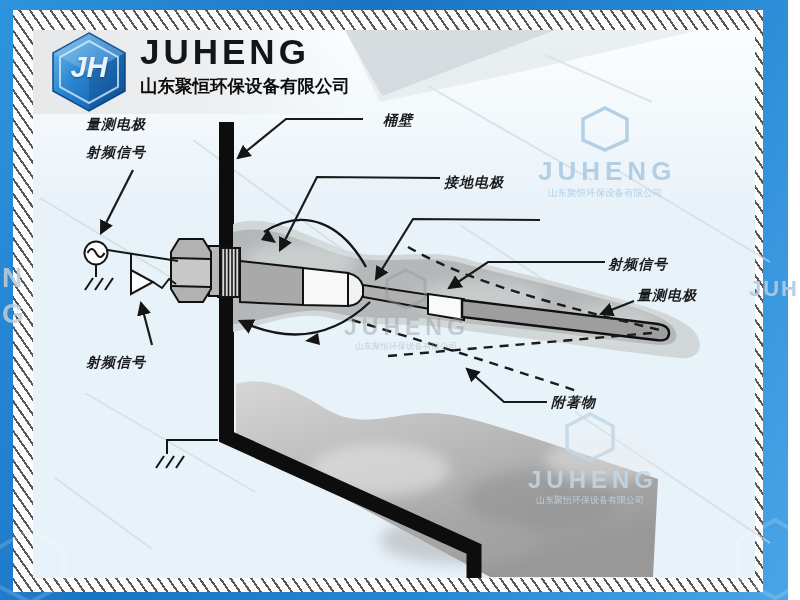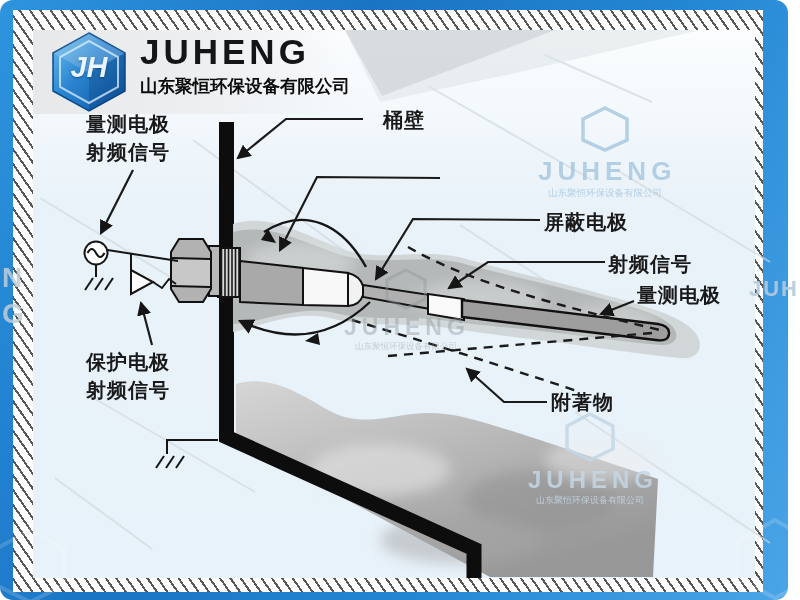--- a/index.html
+++ b/index.html
@@ -1,37 +1,37 @@
 <!DOCTYPE html>
 <html><head>
 <meta charset="utf-8">
 <style>
   html,body{margin:0;padding:0;}
   body{width:800px;height:600px;overflow:hidden;font-family:"Liberation Sans",sans-serif;}
   #stage{position:relative;width:788px;height:600px;
-    background:linear-gradient(115deg,#2e94de 0%,#1a74c4 35%,#2487d4 65%,#4aa5e6 100%);border-radius:13px;}
+    background:linear-gradient(115deg,#2e94de 0%,#1a74c4 35%,#2487d4 65%,#4aa5e6 100%);}
   
   #band{position:absolute;left:13px;top:10px;right:25px;bottom:8px;
     background:
       repeating-linear-gradient(55deg, rgba(40,40,40,0) 0 6.5px, rgba(40,40,40,.78) 6.5px 8.5px),
       #fdfdfd;}
   
   #content{position:absolute;left:33px;top:30px;width:722px;height:548px;
     background:linear-gradient(180deg,#fbfdfe 0%,#f4f9fc 14%,#e9f2f9 32%,#e8f2fa 100%);}
   #logo-panel{position:absolute;left:33px;top:30px;width:316px;height:84px;
     background:linear-gradient(90deg,#e7e8ea 0%,#edeff1 55%,rgba(237,239,241,0) 100%);z-index:5;}
   .abs{position:absolute;}
   #brand-name{left:140px;top:32px;font-size:35px;font-weight:800;letter-spacing:4px;color:#141517;z-index:6;}
   #brand-company{left:140px;top:74px;font-size:17.5px;font-weight:700;color:#0c0c0c;z-index:6;}
   #brand-monogram{left:46px;top:51px;width:86px;text-align:center;font-size:29px;font-style:italic;
     font-weight:800;color:#eaf4ff;z-index:7;text-shadow:0 1px 2px rgba(0,40,90,.55);}
   svg.diagram{position:absolute;left:0;top:0;z-index:4;}
   #logo-hex{position:absolute;left:46px;top:32px;z-index:6;}
-  .cjk-label{position:absolute;z-index:7;font-size:20px;font-weight:600;letter-spacing:1px;
-    color:#1a1a1a;line-height:28px;white-space:nowrap;}
+  .cjk-label{position:absolute;z-index:7;font-size:14px;font-weight:600;letter-spacing:1px;
+    color:#1a1a1a;line-height:28px;white-space:nowrap;font-style:italic;}
   
   .wm{position:absolute;text-align:center;pointer-events:none;}
   .wm .wm-name{font-weight:800;letter-spacing:5px;}
   .wm .wm-co{letter-spacing:0;}
   #wm-center{left:344px;top:268px;width:124px;color:#8e979c;opacity:.42;z-index:6;}
   #wm-center .wm-name{font-size:23px;}
   #wm-center .wm-co{font-size:8.5px;}
   #wm-topright{left:538px;top:106px;width:134px;color:#9fc3de;opacity:.75;z-index:6;}
   #wm-topright .wm-name{font-size:26px;}
   #wm-topright .wm-co{font-size:9.5px;}
@@ -220,22 +220,21 @@
   </div>
   <div id="wm-right-part" class="wm">JUH</div>
   <div class="abs wm-left-letter" style="top:262px;">N</div>
   <div class="abs wm-left-letter" style="top:298px;">G</div>
 
   <div class="cjk-label" style="left:86px;top:110px;">
     <div>量测电极</div>
     <div>射频信号</div>
   </div>
   <div class="cjk-label" style="left:383px;top:106px;">桶壁</div>
-  <div class="cjk-label" style="left:544px;top:208px;">屏蔽电极</div>
+  <div class="cjk-label" style="left:444px;top:168px;">接地电极</div>
   <div class="cjk-label" style="left:608px;top:250px;">射频信号</div>
   <div class="cjk-label" style="left:637px;top:281px;">量测电极</div>
   <div class="cjk-label" style="left:551px;top:388px;">附著物</div>
   <div class="cjk-label" style="left:86px;top:348px;">
-    <div>保护电极</div>
     <div>射频信号</div>
   </div>
 
 </div>
 
 </body></html>

